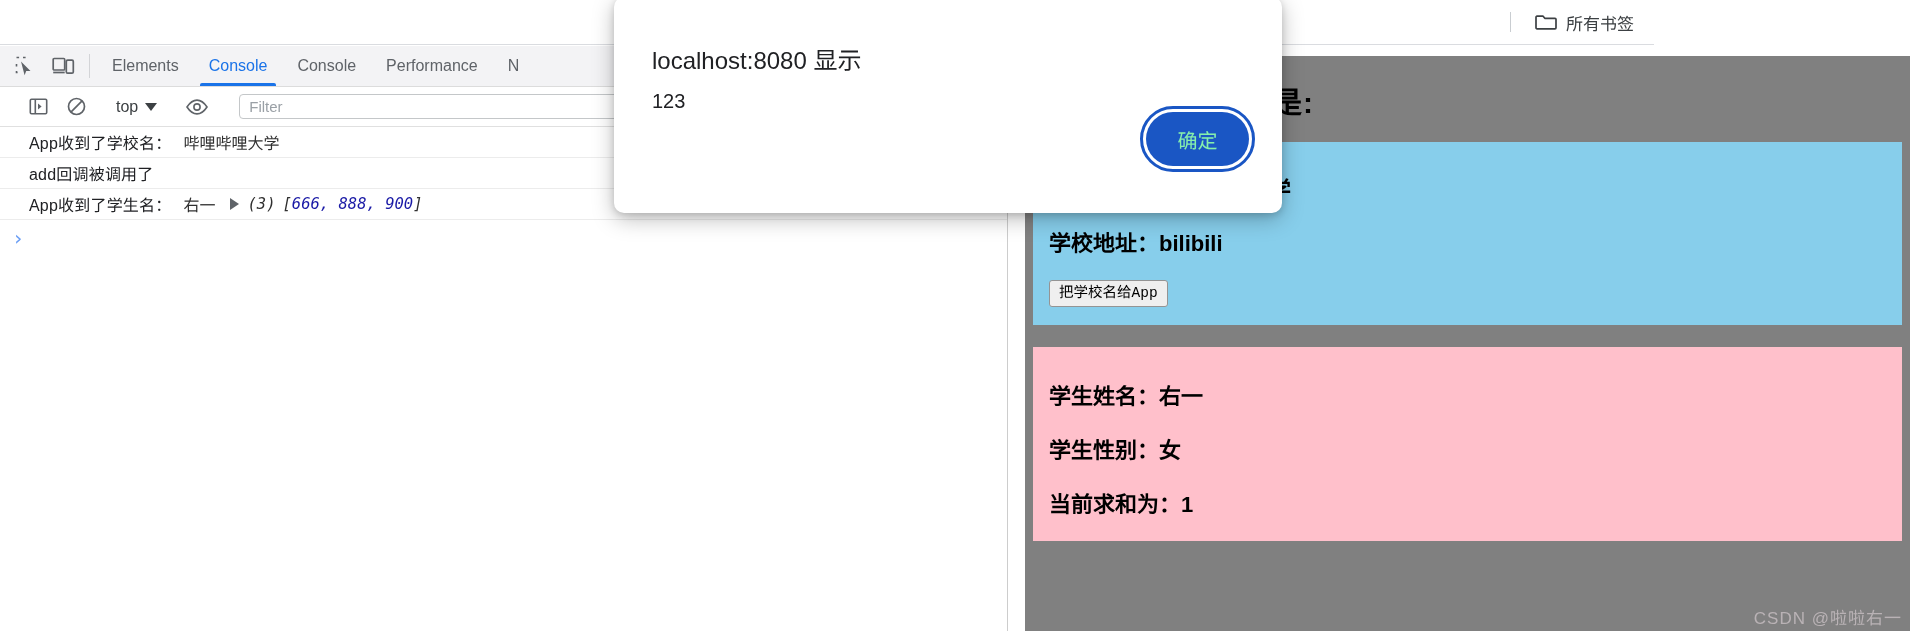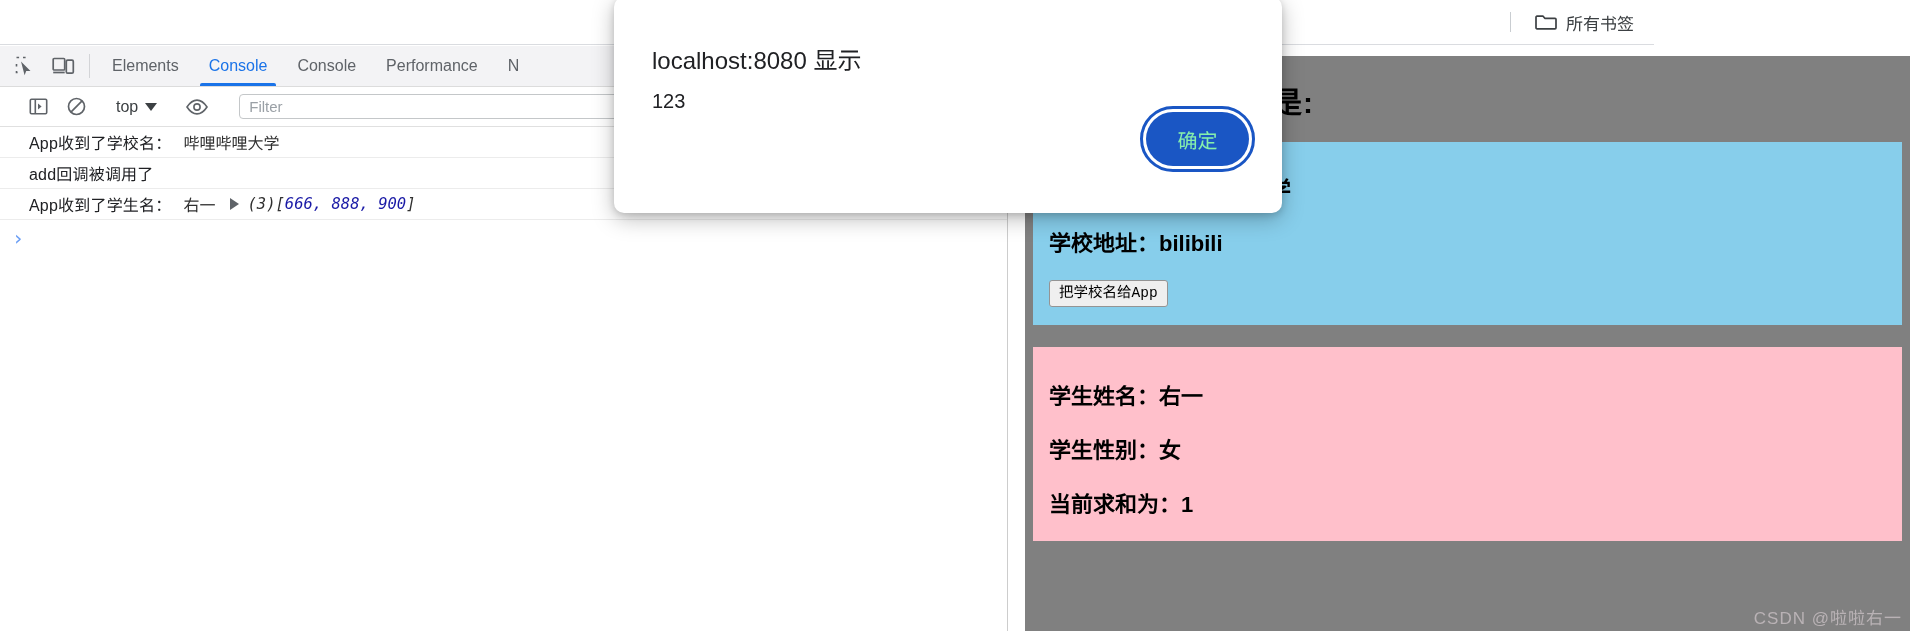--- a/index.html
+++ b/index.html
@@ -196,20 +196,21 @@
     font-family: "DejaVu Sans Mono", monospace;
     font-style: italic;
     font-size: 15.5px;
     color: #303030;
   }
   .arr-body {
     font-family: "DejaVu Sans Mono", monospace;
     font-style: italic;
     font-size: 15.5px;
     color: #1a1aa6;
+    margin-left: 7px;
   }
   .arr-bracket { color: #303030; }
   .src-link {
     position: absolute;
     right: 46px;
     font-family: "DejaVu Sans Mono", "Liberation Mono", monospace;
     font-size: 15px;
     color: #1155cc;
     text-decoration: underline;
     cursor: pointer;

